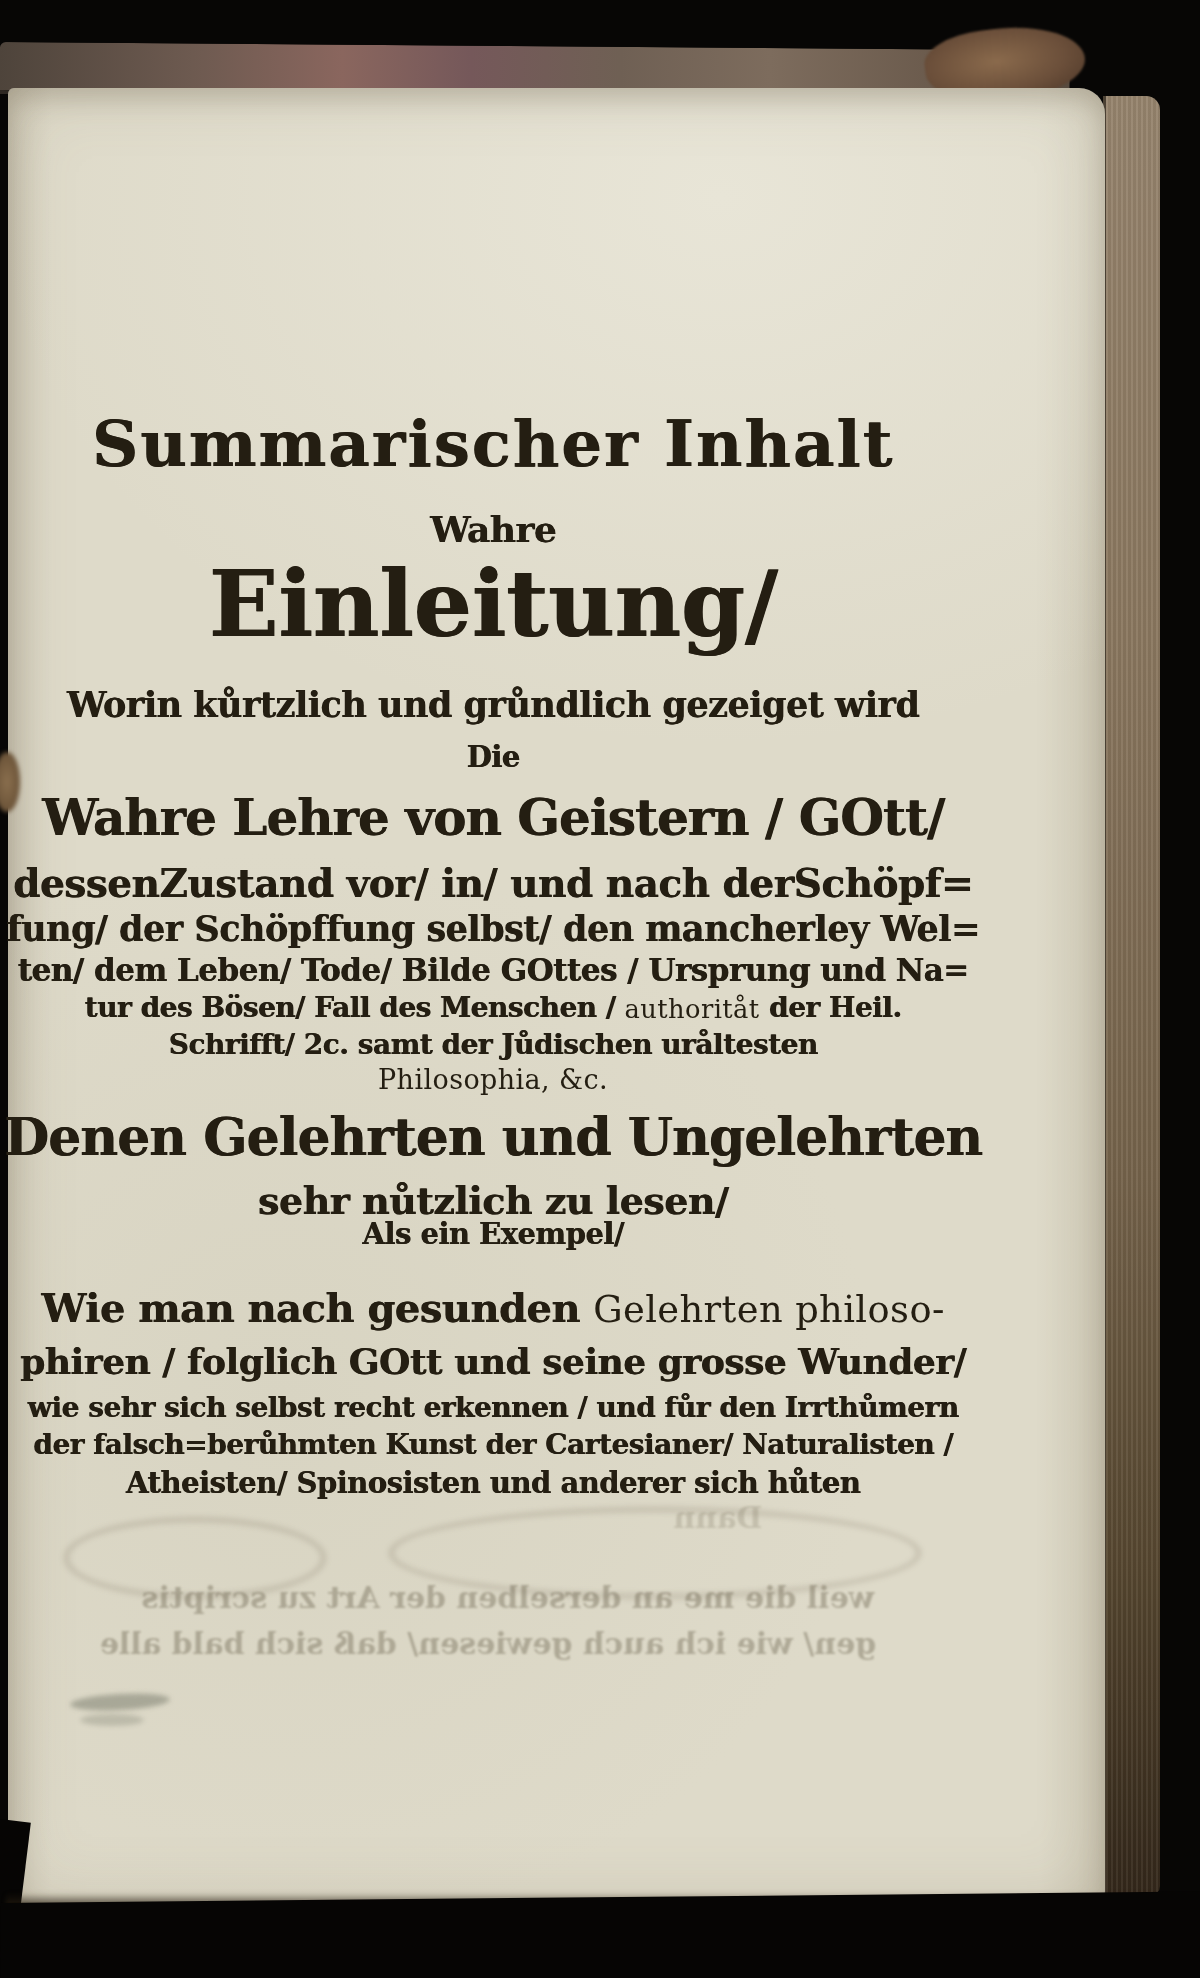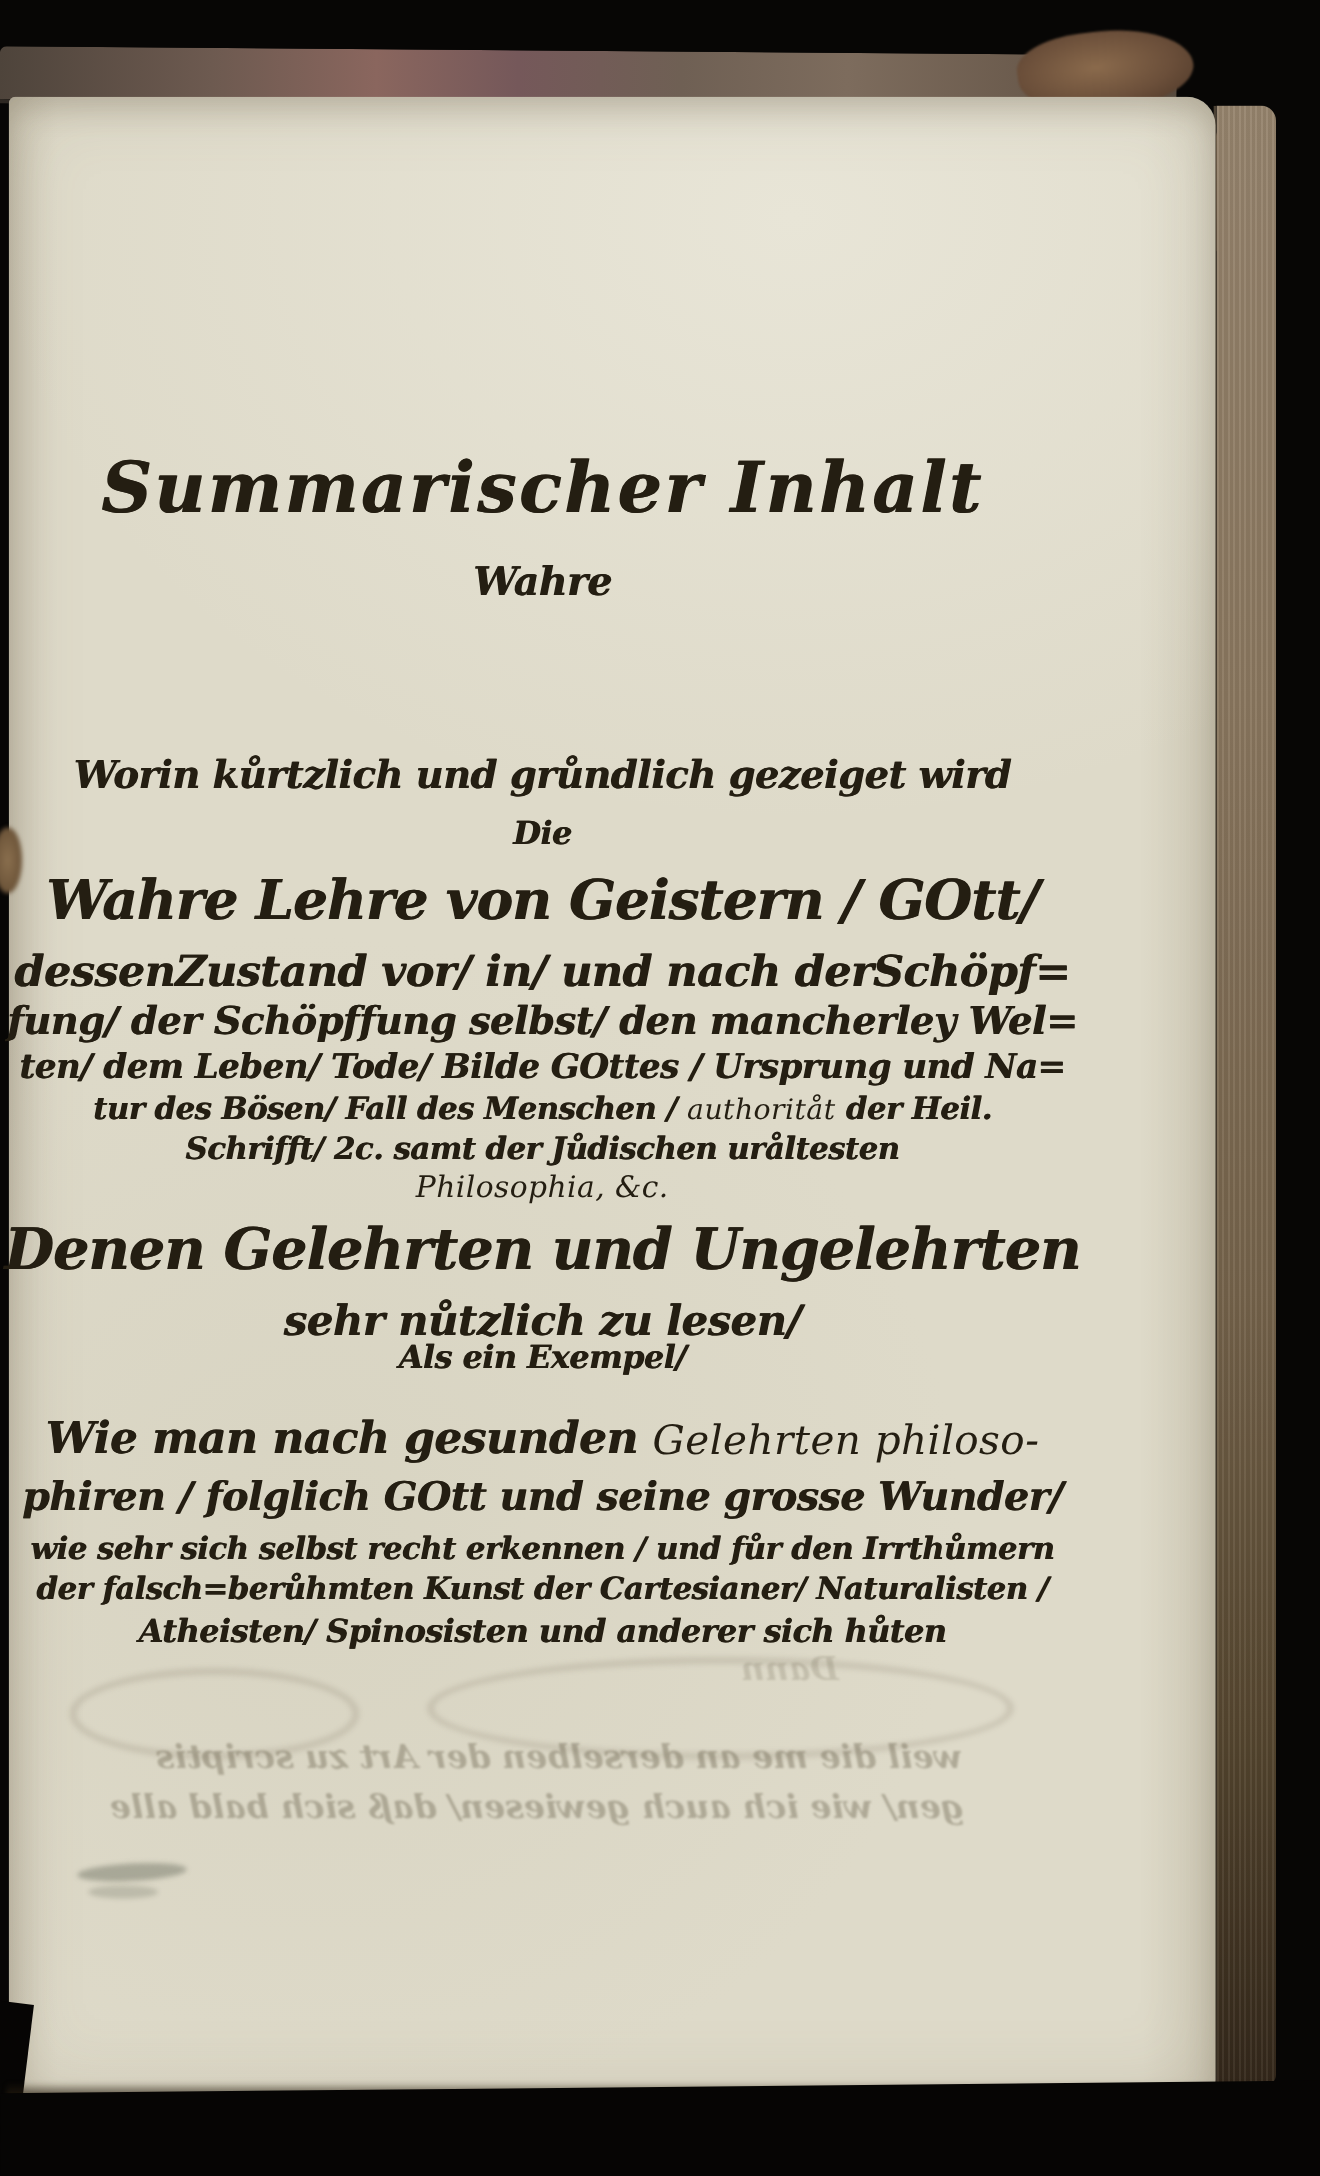--- a/index.html
+++ b/index.html
@@ -27,21 +27,21 @@
     border-left:3px solid #4a4033;border-radius:0 14px 10px 4px;}
   
   .page{position:absolute;left:8px;top:88px;width:1097px;height:1817px;
     background:
       radial-gradient(120% 55% at 65% 6%, #e8e5d7 0%, rgba(232,229,215,0) 55%),
       radial-gradient(90% 50% at 25% 72%, #d8d4c2 0%, rgba(216,212,194,0) 60%),
       linear-gradient(90deg, #cfcab8 0%, rgba(207,202,184,0) 4%),
       linear-gradient(270deg, #d0cbb8 0%, rgba(208,203,184,0) 6%),
       #dedac9;
     border-radius:6px 26px 14px 6px;
-    box-shadow:inset 0 0 70px rgba(120,105,80,.20), inset 0 10px 25px rgba(90,80,60,.25);font-style:italic;}
+    box-shadow:inset 0 0 70px rgba(120,105,80,.20), inset 0 10px 25px rgba(90,80,60,.25);}
   
   .ln{position:absolute;left:45px;width:880px;display:flex;justify-content:center;
       color:#241e12;white-space:nowrap;}
   .fr{font-weight:700;letter-spacing:-0.5px;text-shadow:.6px 0 0 currentColor;}
   .ro{font-weight:400;letter-spacing:.4px;text-shadow:none;font-size:.92em;align-self:flex-end;}
   .ln span{white-space:pre;}
   
   .bleed{position:absolute;transform:scaleX(-1);color:rgba(100,92,72,.38);
     filter:blur(1.2px);font-weight:700;white-space:nowrap;display:flex;justify-content:center;}
   .swirl{position:absolute;border:7px solid rgba(110,100,80,.16);border-radius:50%;
@@ -66,20 +66,21 @@
   <div class="top-edge"></div>
   <div class="corner-chunk"></div>
   <div class="strap"></div>
   <div class="strap2"></div>
   <div class="fore-edge"></div>
 
   <div class="page">
 
     <div class="ln fr" style="top:318px;font-size:64px;letter-spacing:2px">Summarischer Inhalt</div>
     <div class="ln fr" style="top:420px;font-size:36px">Wahre</div>
+    <div class="ln fr" style="top:462px;font-size:92px">Einleitung/</div>
 
     <div class="ln fr" style="top:596px;font-size:35px">Worin kůrtzlich und grůndlich gezeiget wird</div>
     <div class="ln fr" style="top:652px;font-size:29px">Die</div>
 
     <div class="ln fr" style="top:700px;font-size:50px;letter-spacing:-1px">Wahre Lehre von Geistern / GOtt/</div>
 
     <div class="ln fr" style="top:772px;font-size:39px">dessenZustand vor/ in/ und nach derSchöpf=</div>
     <div class="ln fr" style="top:820px;font-size:35px">fung/ der Schöpffung selbst/ den mancherley Wel=</div>
     <div class="ln fr" style="top:864px;font-size:31px">ten/ dem Leben/ Tode/ Bilde GOttes / Ursprung und Na=</div>
     <div class="ln fr" style="top:903px;font-size:28px">

